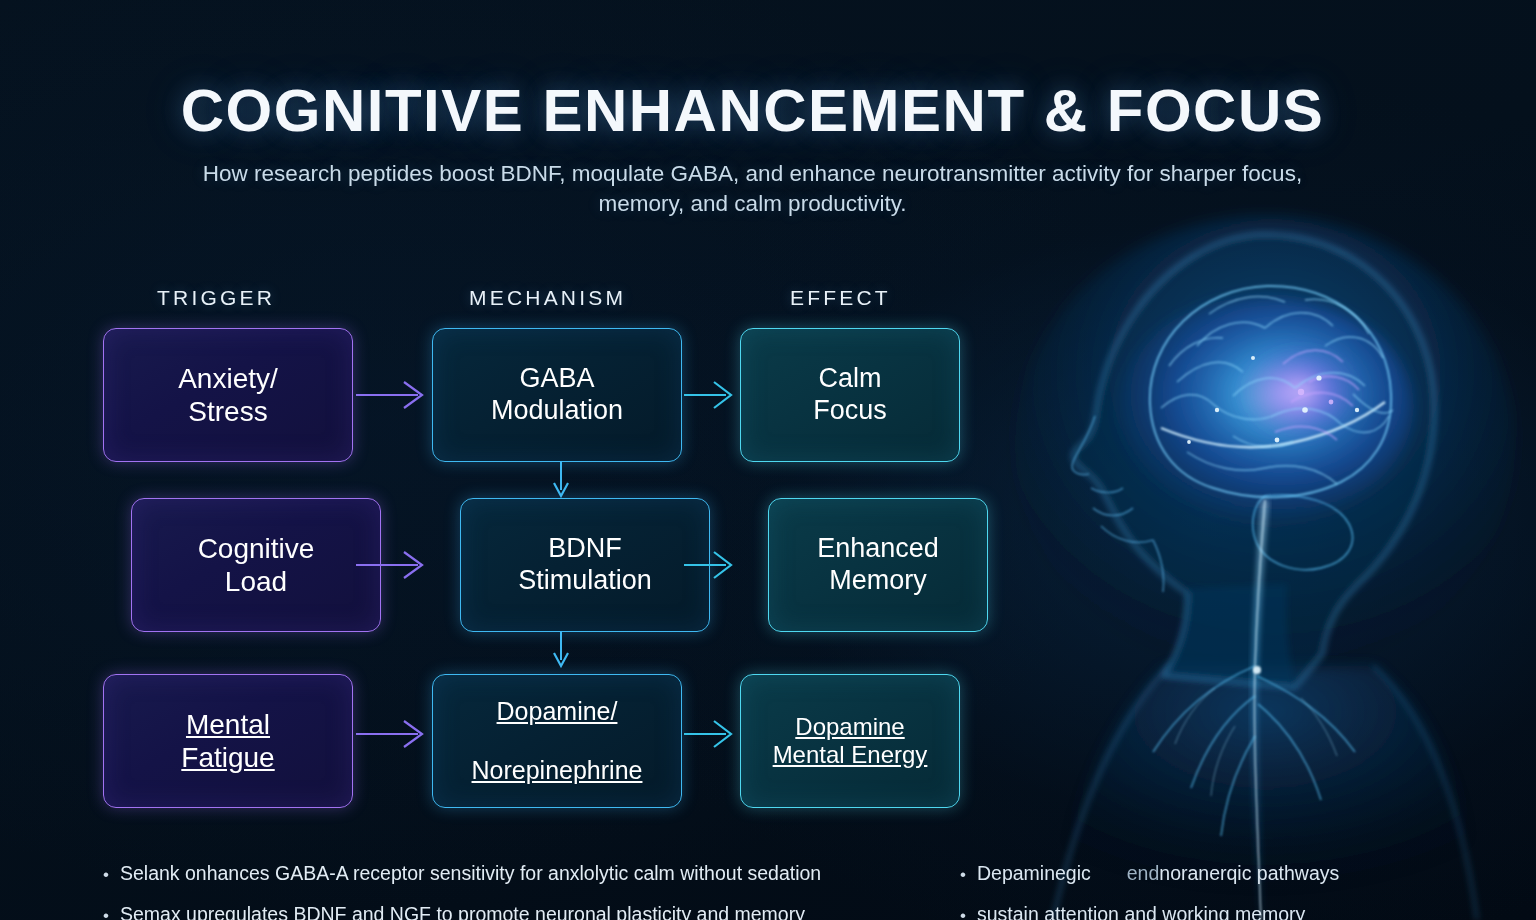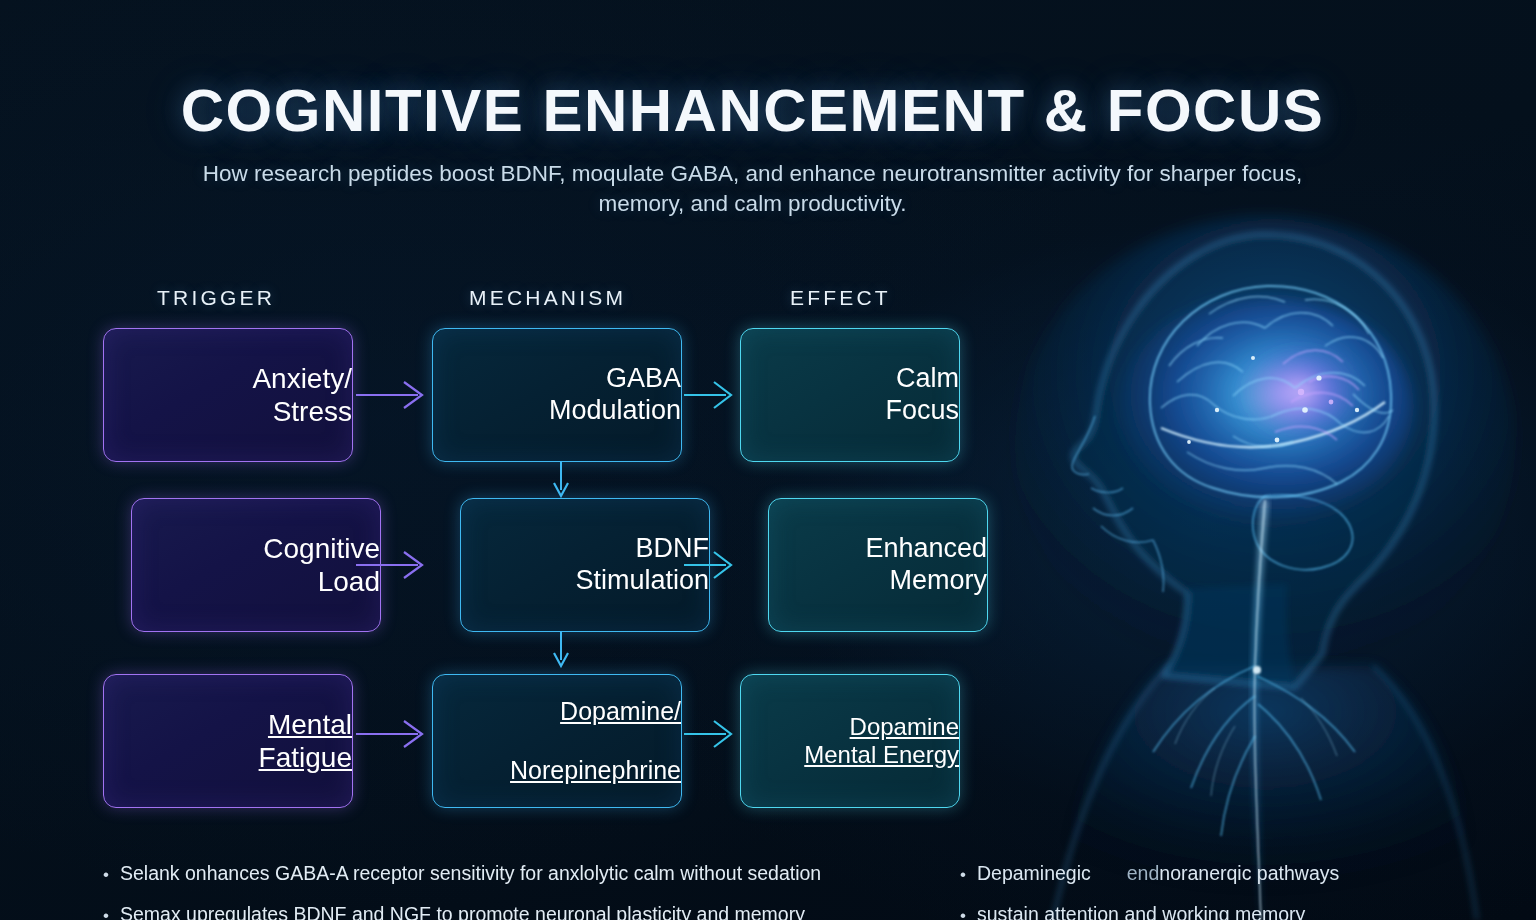--- a/index.html
+++ b/index.html
@@ -62,21 +62,21 @@
   .col-head.c1 { left:366px; }
   .col-head.c2 { left:687px; }
 
   .rows { position:relative; }
 
   .node {
     position:absolute;
     width:250px; height:134px;
     border-radius:13px;
     display:flex; flex-direction:column;
-    align-items:flex-end; justify-content:center;
+    align-items:center; justify-content:center;
     text-align:center;
     line-height:1.18;
     color:#ffffff;
   }
   .node .ln { display:block; white-space:nowrap; }
 
   
   .node.trigger {
     left:0;
     width:250px;

